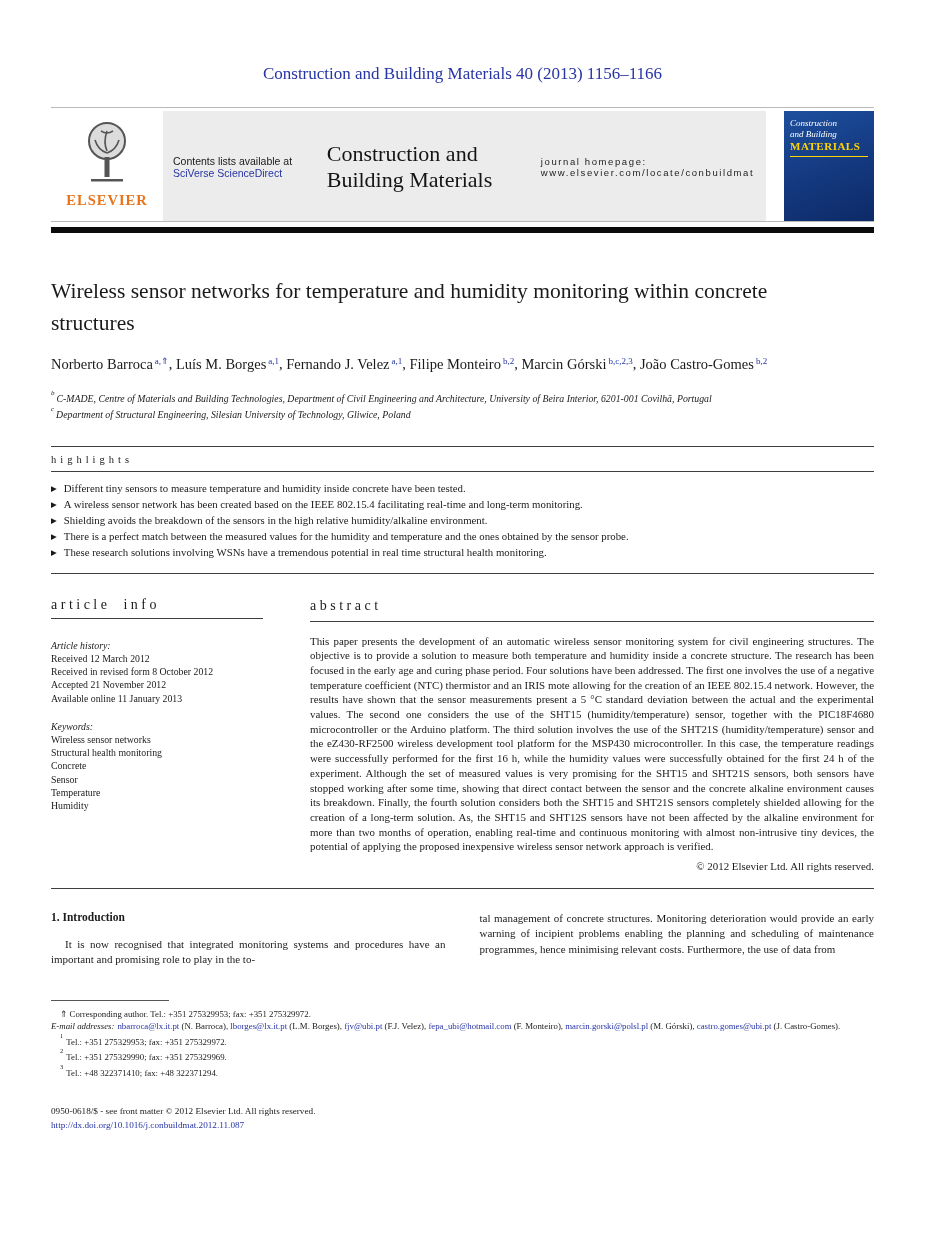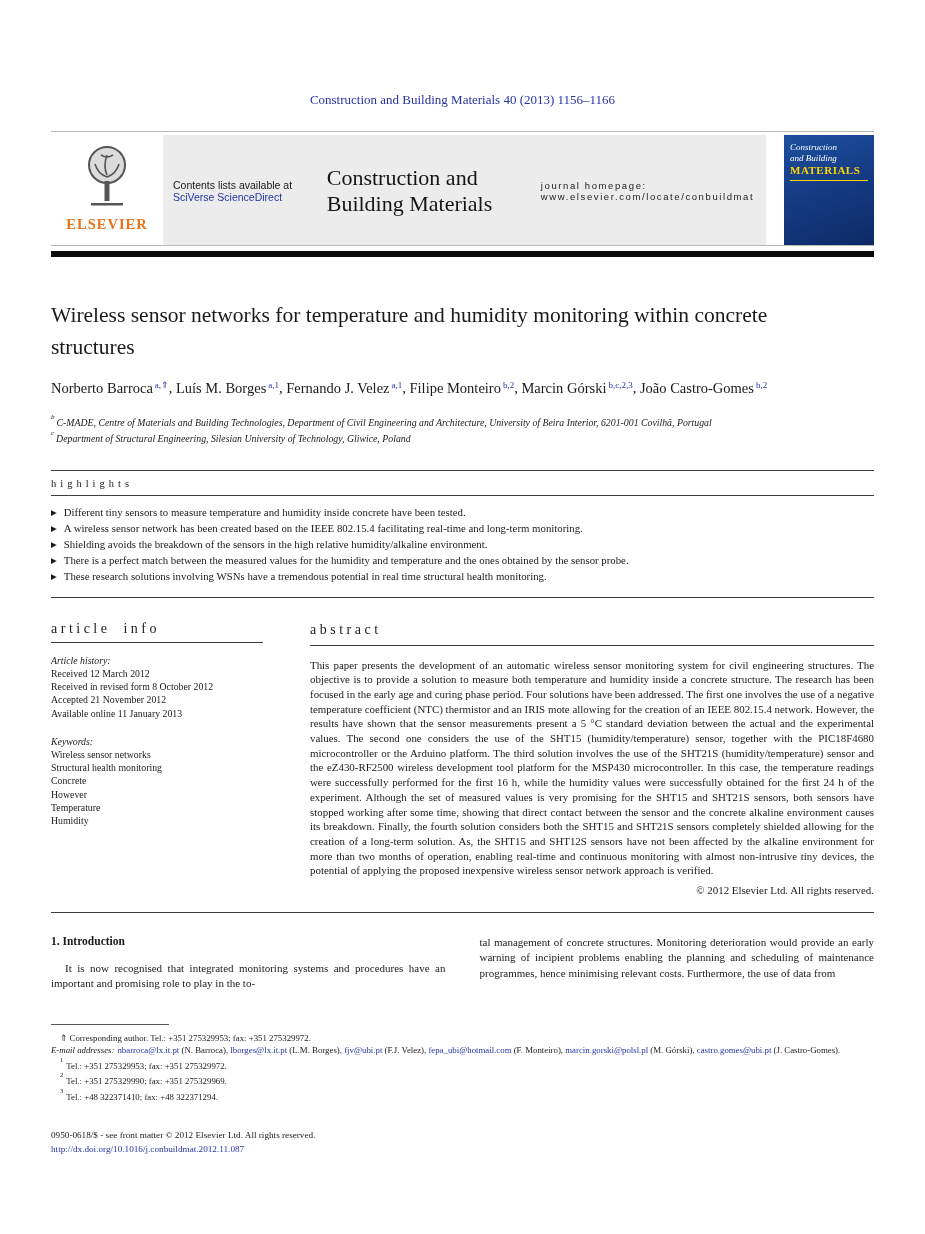--- a/index.html
+++ b/index.html
@@ -11,21 +11,21 @@
   *{box-sizing:border-box;}
   body{margin:0;background:#fff;}
   .page{
     width:925px;height:1234px;margin:0 auto;padding:0 51px;
     font-family:"Liberation Serif", serif;color:var(--ink);
     position:relative;overflow:hidden;background:#fff;
   }
   .link{color:var(--link);text-decoration:none;cursor:pointer;}
 
   
-  .citation{padding-top:92px;text-align:center;font-size:13px;}
+  .citation{padding-top:64px;text-align:center;font-size:17px;}
 
   
   .rule-top{margin-top:23px;border-top:1px solid var(--rule-light);}
   .header{display:flex;align-items:stretch;margin-top:3px;height:110px;}
   .logo-box{width:112px;display:flex;flex-direction:column;align-items:center;padding-top:4px;}
   .logo-text{color:#e8731a;font-weight:bold;font-size:14.5px;letter-spacing:1px;margin-top:1px;font-family:"Liberation Serif",serif;}
   .header-mid{flex:1;background:#ececec;display:flex;flex-direction:row;align-items:center;justify-content:space-between;padding:11px 10px 9px;}
   .contents-line{font-size:10.5px;font-family:"Liberation Sans",sans-serif;}
   .journal-title{font-size:22px;color:#141414;}
   .homepage{font-size:9.5px;letter-spacing:1.6px;font-family:"Liberation Sans",sans-serif;color:#222;}
@@ -52,21 +52,21 @@
   .hl-head{padding:7px 0 6px;font-size:10.5px;letter-spacing:4px;word-spacing:6px;}
   .hl-list{padding:9px 0 11px;}
   .hl-item{font-size:10.8px;line-height:15.2px;}
   .hl-arrow{font-size:7.5px;position:relative;top:-1px;margin-right:7px;}
 
   
   .cols{display:flex;margin-top:24px;}
   .col-info{width:212px;flex:none;font-size:9.8px;line-height:13.2px;}
   .col-abs{flex:1;margin-left:47px;}
   .sec-head{font-size:14px;letter-spacing:3.5px;word-spacing:6px;padding-bottom:7px;border-bottom:1px solid var(--rule-dark);}
-  .info-label{font-style:italic;margin-top:11px;}
+  .info-label{font-style:italic;margin-top:20px;}
   .abs-text{margin-top:12px;font-size:10.9px;line-height:14.7px;text-align:justify;}
   .abs-copy{text-align:right;font-size:10.9px;margin-top:6px;}
   .rule-full{border-top:1px solid var(--rule-dark);margin-top:16px;}
 
   
   .intro{display:flex;margin-top:22px;}
   .intro-left{flex:1;margin-right:34px;}
   .intro-right{flex:1;}
   .intro-head{font-weight:bold;font-size:11.5px;}
   .intro-p{margin-top:14px;font-size:11px;line-height:15.2px;text-align:justify;text-indent:14px;}
@@ -159,21 +159,21 @@
       <div class="sec-head">article info</div>
       <div class="info-label">Article history:</div>
       <div>Received 12 March 2012</div>
       <div>Received in revised form 8 October 2012</div>
       <div>Accepted 21 November 2012</div>
       <div>Available online 11 January 2013</div>
       <div class="info-label" style="margin-top:15px;">Keywords:</div>
       <div>Wireless sensor networks</div>
       <div>Structural health monitoring</div>
       <div>Concrete</div>
-      <div>However</div>
+      <div>Sensor</div>
       <div>Temperature</div>
       <div>Humidity</div>
     </div>
     <div class="col-abs">
       <div class="sec-head">abstract</div>
       <div class="abs-text">This paper presents the development of an automatic wireless sensor monitoring system for civil engineering structures. The objective is to provide a solution to measure both temperature and humidity inside a concrete structure. The research has been focused in the early age and curing phase period. Four solutions have been addressed. The first one involves the use of a negative temperature coefficient (NTC) thermistor and an IRIS mote allowing for the creation of an IEEE 802.15.4 network. However, the results have shown that the sensor measurements present a 5 °C standard deviation between the actual and the experimental values. The second one considers the use of the SHT15 (humidity/temperature) sensor, together with the PIC18F4680 microcontroller or the Arduino platform. The third solution involves the use of the SHT21S (humidity/temperature) sensor and the eZ430-RF2500 wireless development tool platform for the MSP430 microcontroller. In this case, the temperature readings were successfully performed for the first 16 h, while the humidity values were successfully obtained for the first 24 h of the experiment. Although the set of measured values is very promising for the SHT15 and SHT21S sensors, both sensors have stopped working after some time, showing that direct contact between the sensor and the concrete alkaline environment causes its breakdown. Finally, the fourth solution considers both the SHT15 and SHT21S sensors completely shielded allowing for the creation of a long-term solution. As, the SHT15 and SHT12S sensors have not been affected by the alkaline environment for more than two months of operation, enabling real-time and continuous monitoring with almost non-intrusive tiny devices, the potential of applying the proposed inexpensive wireless sensor network approach is verified.</div>
       <div class="abs-copy">© 2012 Elsevier Ltd. All rights reserved.</div>
     </div>
   </div>
 

